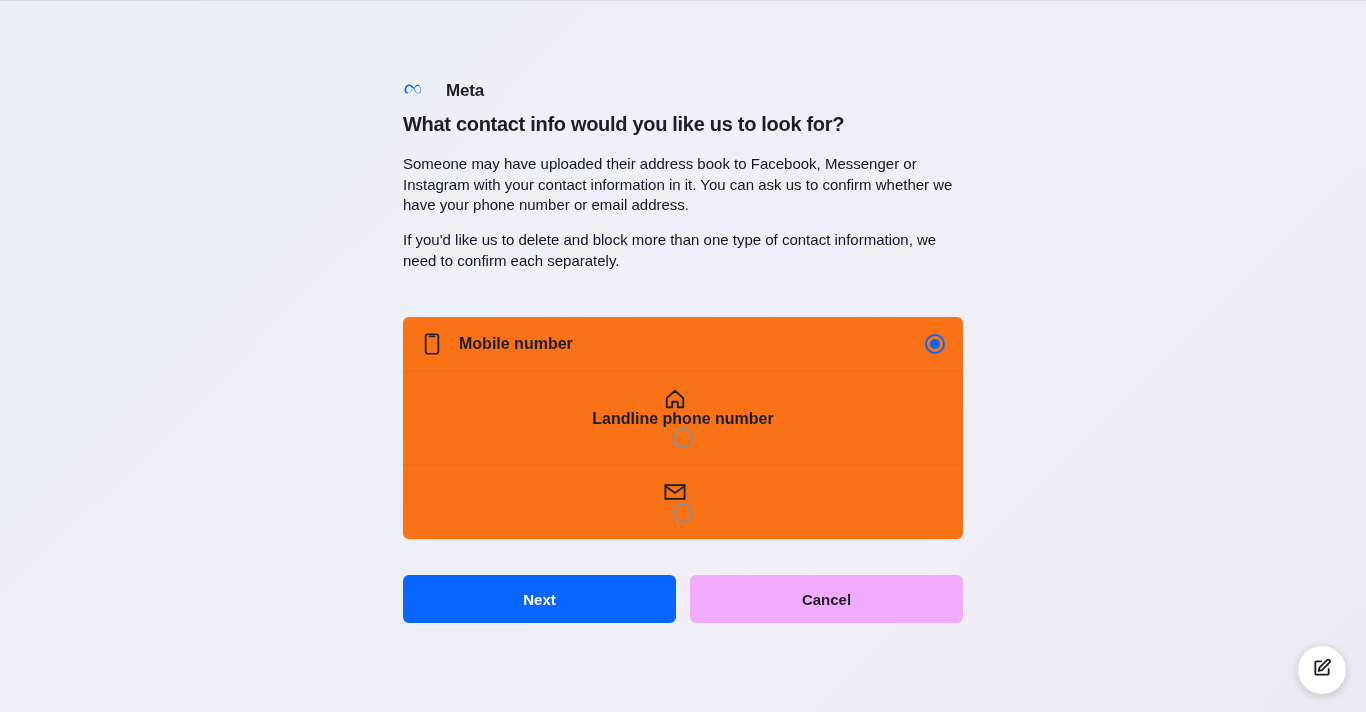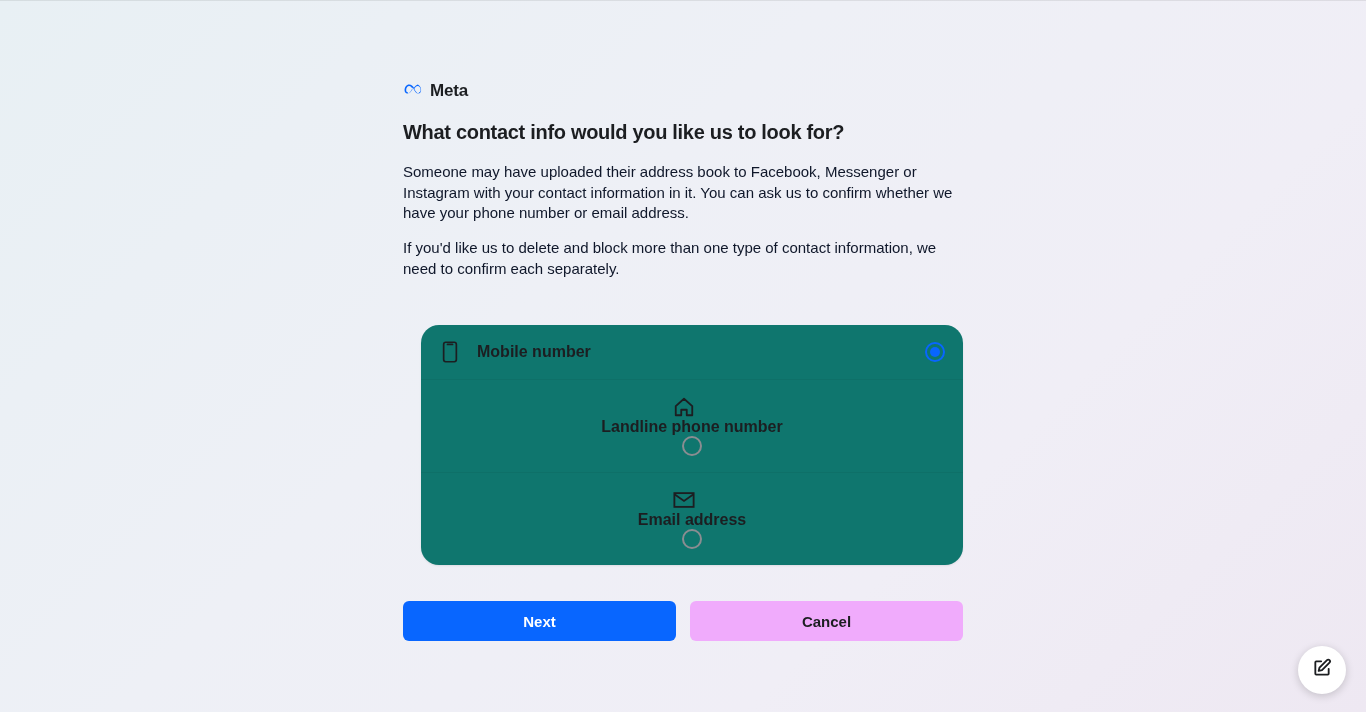--- a/index.html
+++ b/index.html
@@ -21,22 +21,22 @@
   background: rgba(0,0,0,0.08);
 }
 .container {
   width: 560px;
   margin: 0 auto;
   padding-top: 80px;
 }
 .logo-row {
   display: flex;
   align-items: center;
-  gap: 5px;
-  margin-bottom: 20px;
+  gap: 21px;
+  margin-bottom: 12px;
 }
 .logo-row svg {
   width: 22px;
   height: 14px;
 }
 .logo-text {
   font-size: 17px;
   font-weight: 600;
   color: #1c1e21;
   letter-spacing: -0.2px;
@@ -49,25 +49,24 @@
   margin-bottom: 18px;
   letter-spacing: -0.3px;
 }
 .para {
   font-size: 15px;
   line-height: 1.38;
   color: #0f172a;
   margin-bottom: 14px;
 }
 .options-card {
-  background: #0f766e;
-  border-radius: 18px;
+  background: #f97316;
+  border-radius: 6px;
   box-shadow: 0 1px 2px rgba(0,0,0,0.08);
   margin-top: 46px;
-  margin-left: 18px;
 }
 .option-row {
   display: flex;
   align-items: center;
   padding: 16px 18px;
   cursor: pointer;
 }
 .option-row + .option-row {
   border-top: 1px solid rgba(0,0,0,0.05);
   flex-direction: column;
@@ -107,21 +106,21 @@
   border-radius: 50%;
   background: #0866ff;
 }
 .button-row {
   display: flex;
   gap: 14px;
   margin-top: 36px;
 }
 .btn {
   flex: 1;
-  height: 40px;
+  height: 48px;
   border-radius: 6px;
   border: none;
   font-size: 15px;
   font-weight: 600;
   cursor: pointer;
   display: flex;
   align-items: center;
   justify-content: center;
 }
 .btn-primary {
@@ -192,21 +191,20 @@
       <span class="radio"></span>
     </div>
 
     <div class="option-row">
       <span class="option-icon">
         <svg width="22" height="18" viewBox="0 0 24 18" fill="none">
           <rect x="1.5" y="1.5" width="21" height="15" stroke="#1c1e21" stroke-width="2"></rect>
           <path d="M2 3L12 10L22 3" stroke="#1c1e21" stroke-width="2"></path>
         </svg>
       </span>
-      <span class="option-label">Email address</span>
       <span class="radio"></span>
     </div>
 
   </div>
 
   <div class="button-row">
     <button class="btn btn-primary">Next</button>
     <button class="btn btn-secondary">Cancel</button>
   </div>
 

